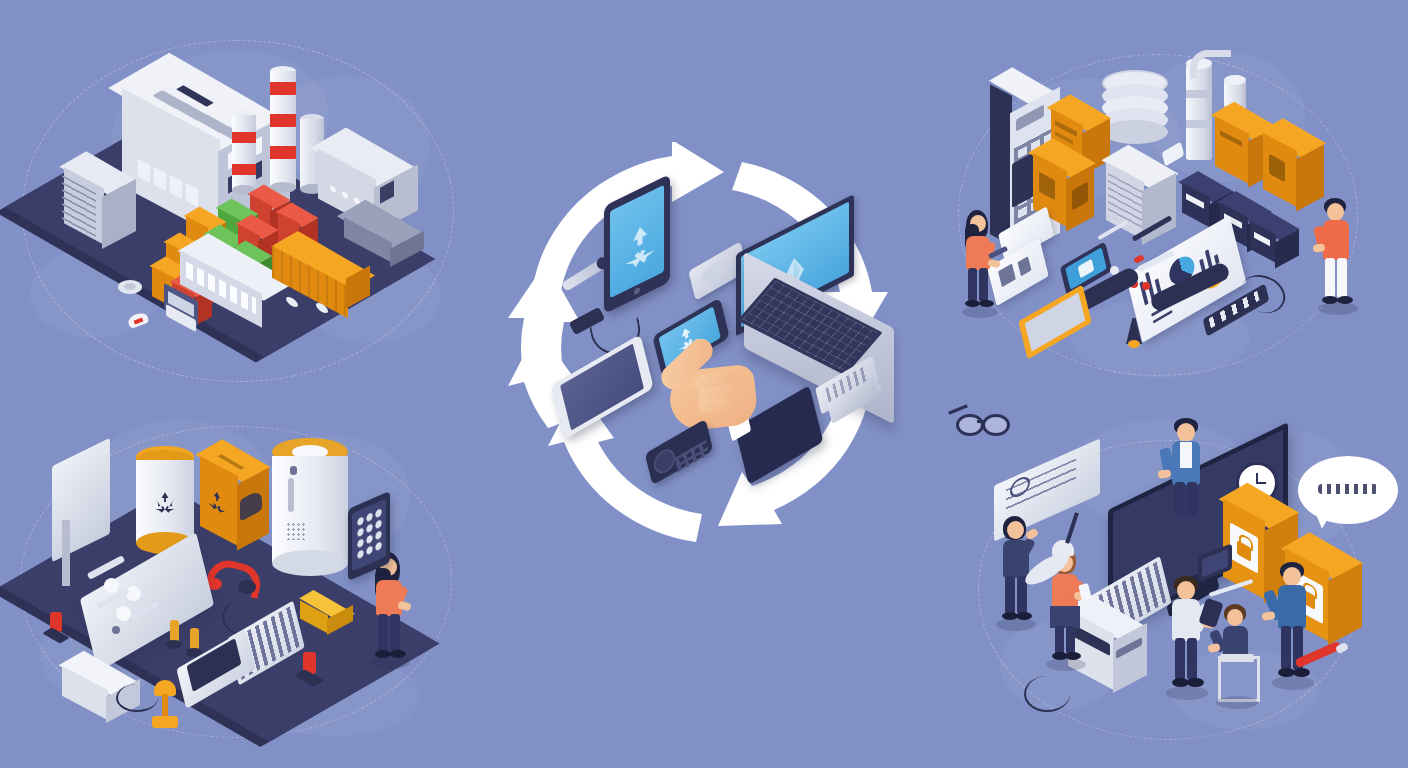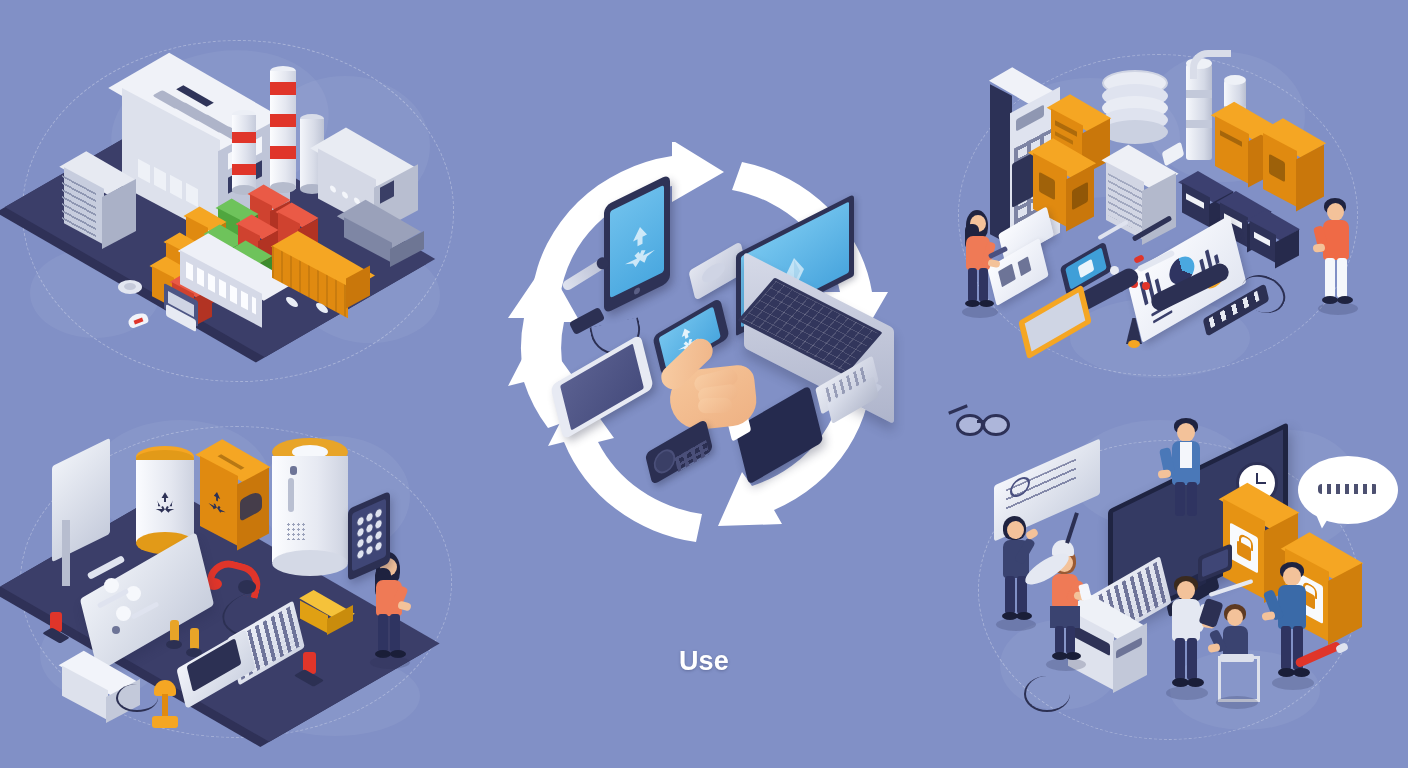--- a/index.html
+++ b/index.html
@@ -1191,16 +1191,15 @@
 
     <div class="dev" style="left:340px;top:228px;">
       <div class="fold" style="width:66px;height:30px;"></div>
       <div class="fold" style="left:12px;top:18px;width:54px;height:24px;background:linear-gradient(150deg,#dfe3ef,#b3b9cc);"></div>
       <div class="prop" style="left:10px;top:6px;width:46px;height:16px;transform:rotate(-30deg) skewX(-16deg) scaleY(.86);
                   background:repeating-linear-gradient(to right,#6d7497 0 3px,transparent 3px 8px);opacity:.6;"></div>
     </div>
   </div>
 
   <div class="titleblock" style="top:648px;">
-    <div class="t-line1">Use</div>
   </div>
 
 </div>
 
 </body></html>

